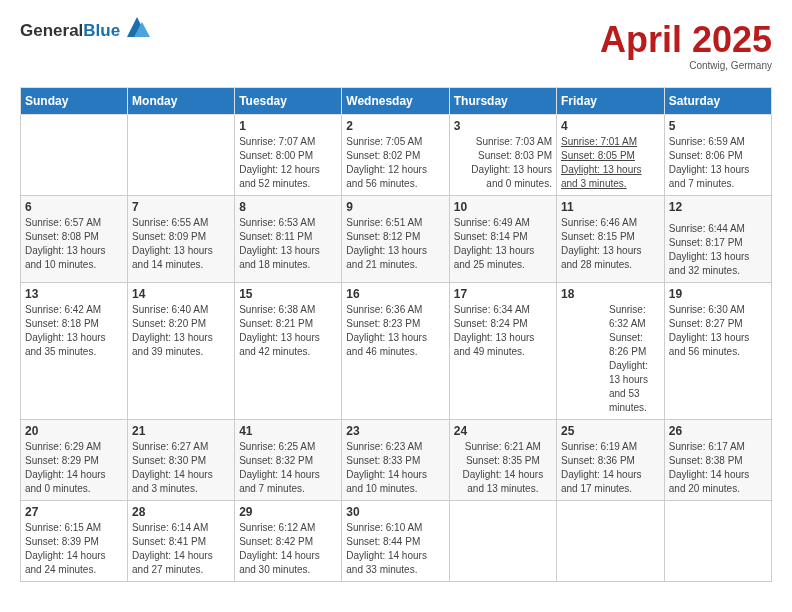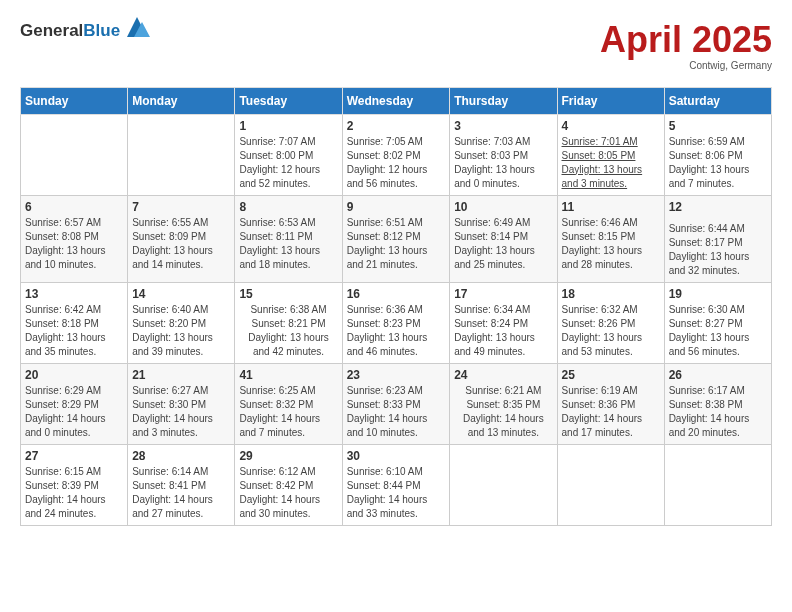--- a/index.html
+++ b/index.html
@@ -118,21 +118,21 @@
 Daylight: 12 hours and 52 minutes.</div>
         </td>
         <td>
           <span class="day-number">2</span>
           <div class="day-detail" style="white-space: pre-line;">Sunrise: 7:05 AM
 Sunset: 8:02 PM
 Daylight: 12 hours and 56 minutes.</div>
         </td>
         <td>
           <span class="day-number">3</span>
-          <div class="day-detail" style="white-space: pre-line;">Sunrise: 7:03 AM
+          <div class="day-detail" style="white-space: pre-line; text-align: right;">Sunrise: 7:03 AM
 Sunset: 8:03 PM
 Daylight: 13 hours and 0 minutes.</div>
         </td>
         <td>
           <span class="day-number">4</span>
           <div class="day-detail" style="white-space: pre-line; text-decoration: underline;">Sunrise: 7:01 AM
 Sunset: 8:05 PM
 Daylight: 13 hours and 3 minutes.</div>
         </td>
         <td>
@@ -194,39 +194,39 @@
 Daylight: 13 hours and 35 minutes.</div>
         </td>
         <td>
           <span class="day-number">14</span>
           <div class="day-detail" style="white-space: pre-line;">Sunrise: 6:40 AM
 Sunset: 8:20 PM
 Daylight: 13 hours and 39 minutes.</div>
         </td>
         <td>
           <span class="day-number">15</span>
-          <div class="day-detail" style="white-space: pre-line; text-align: center;">Sunrise: 6:38 AM
+          <div class="day-detail" style="white-space: pre-line;">Sunrise: 6:38 AM
 Sunset: 8:21 PM
 Daylight: 13 hours and 42 minutes.</div>
         </td>
         <td>
           <span class="day-number">16</span>
           <div class="day-detail" style="white-space: pre-line;">Sunrise: 6:36 AM
 Sunset: 8:23 PM
 Daylight: 13 hours and 46 minutes.</div>
         </td>
         <td>
           <span class="day-number">17</span>
           <div class="day-detail" style="white-space: pre-line;">Sunrise: 6:34 AM
 Sunset: 8:24 PM
 Daylight: 13 hours and 49 minutes.</div>
         </td>
         <td>
           <span class="day-number">18</span>
-          <div class="day-detail" style="white-space: pre-line;">Sunrise: 6:32 AM
+          <div class="day-detail" style="white-space: pre-line; margin-left: 48px;">Sunrise: 6:32 AM
 Sunset: 8:26 PM
 Daylight: 13 hours and 53 minutes.</div>
         </td>
         <td>
           <span class="day-number">19</span>
           <div class="day-detail" style="white-space: pre-line;">Sunrise: 6:30 AM
 Sunset: 8:27 PM
 Daylight: 13 hours and 56 minutes.</div>
         </td>
       </tr>

